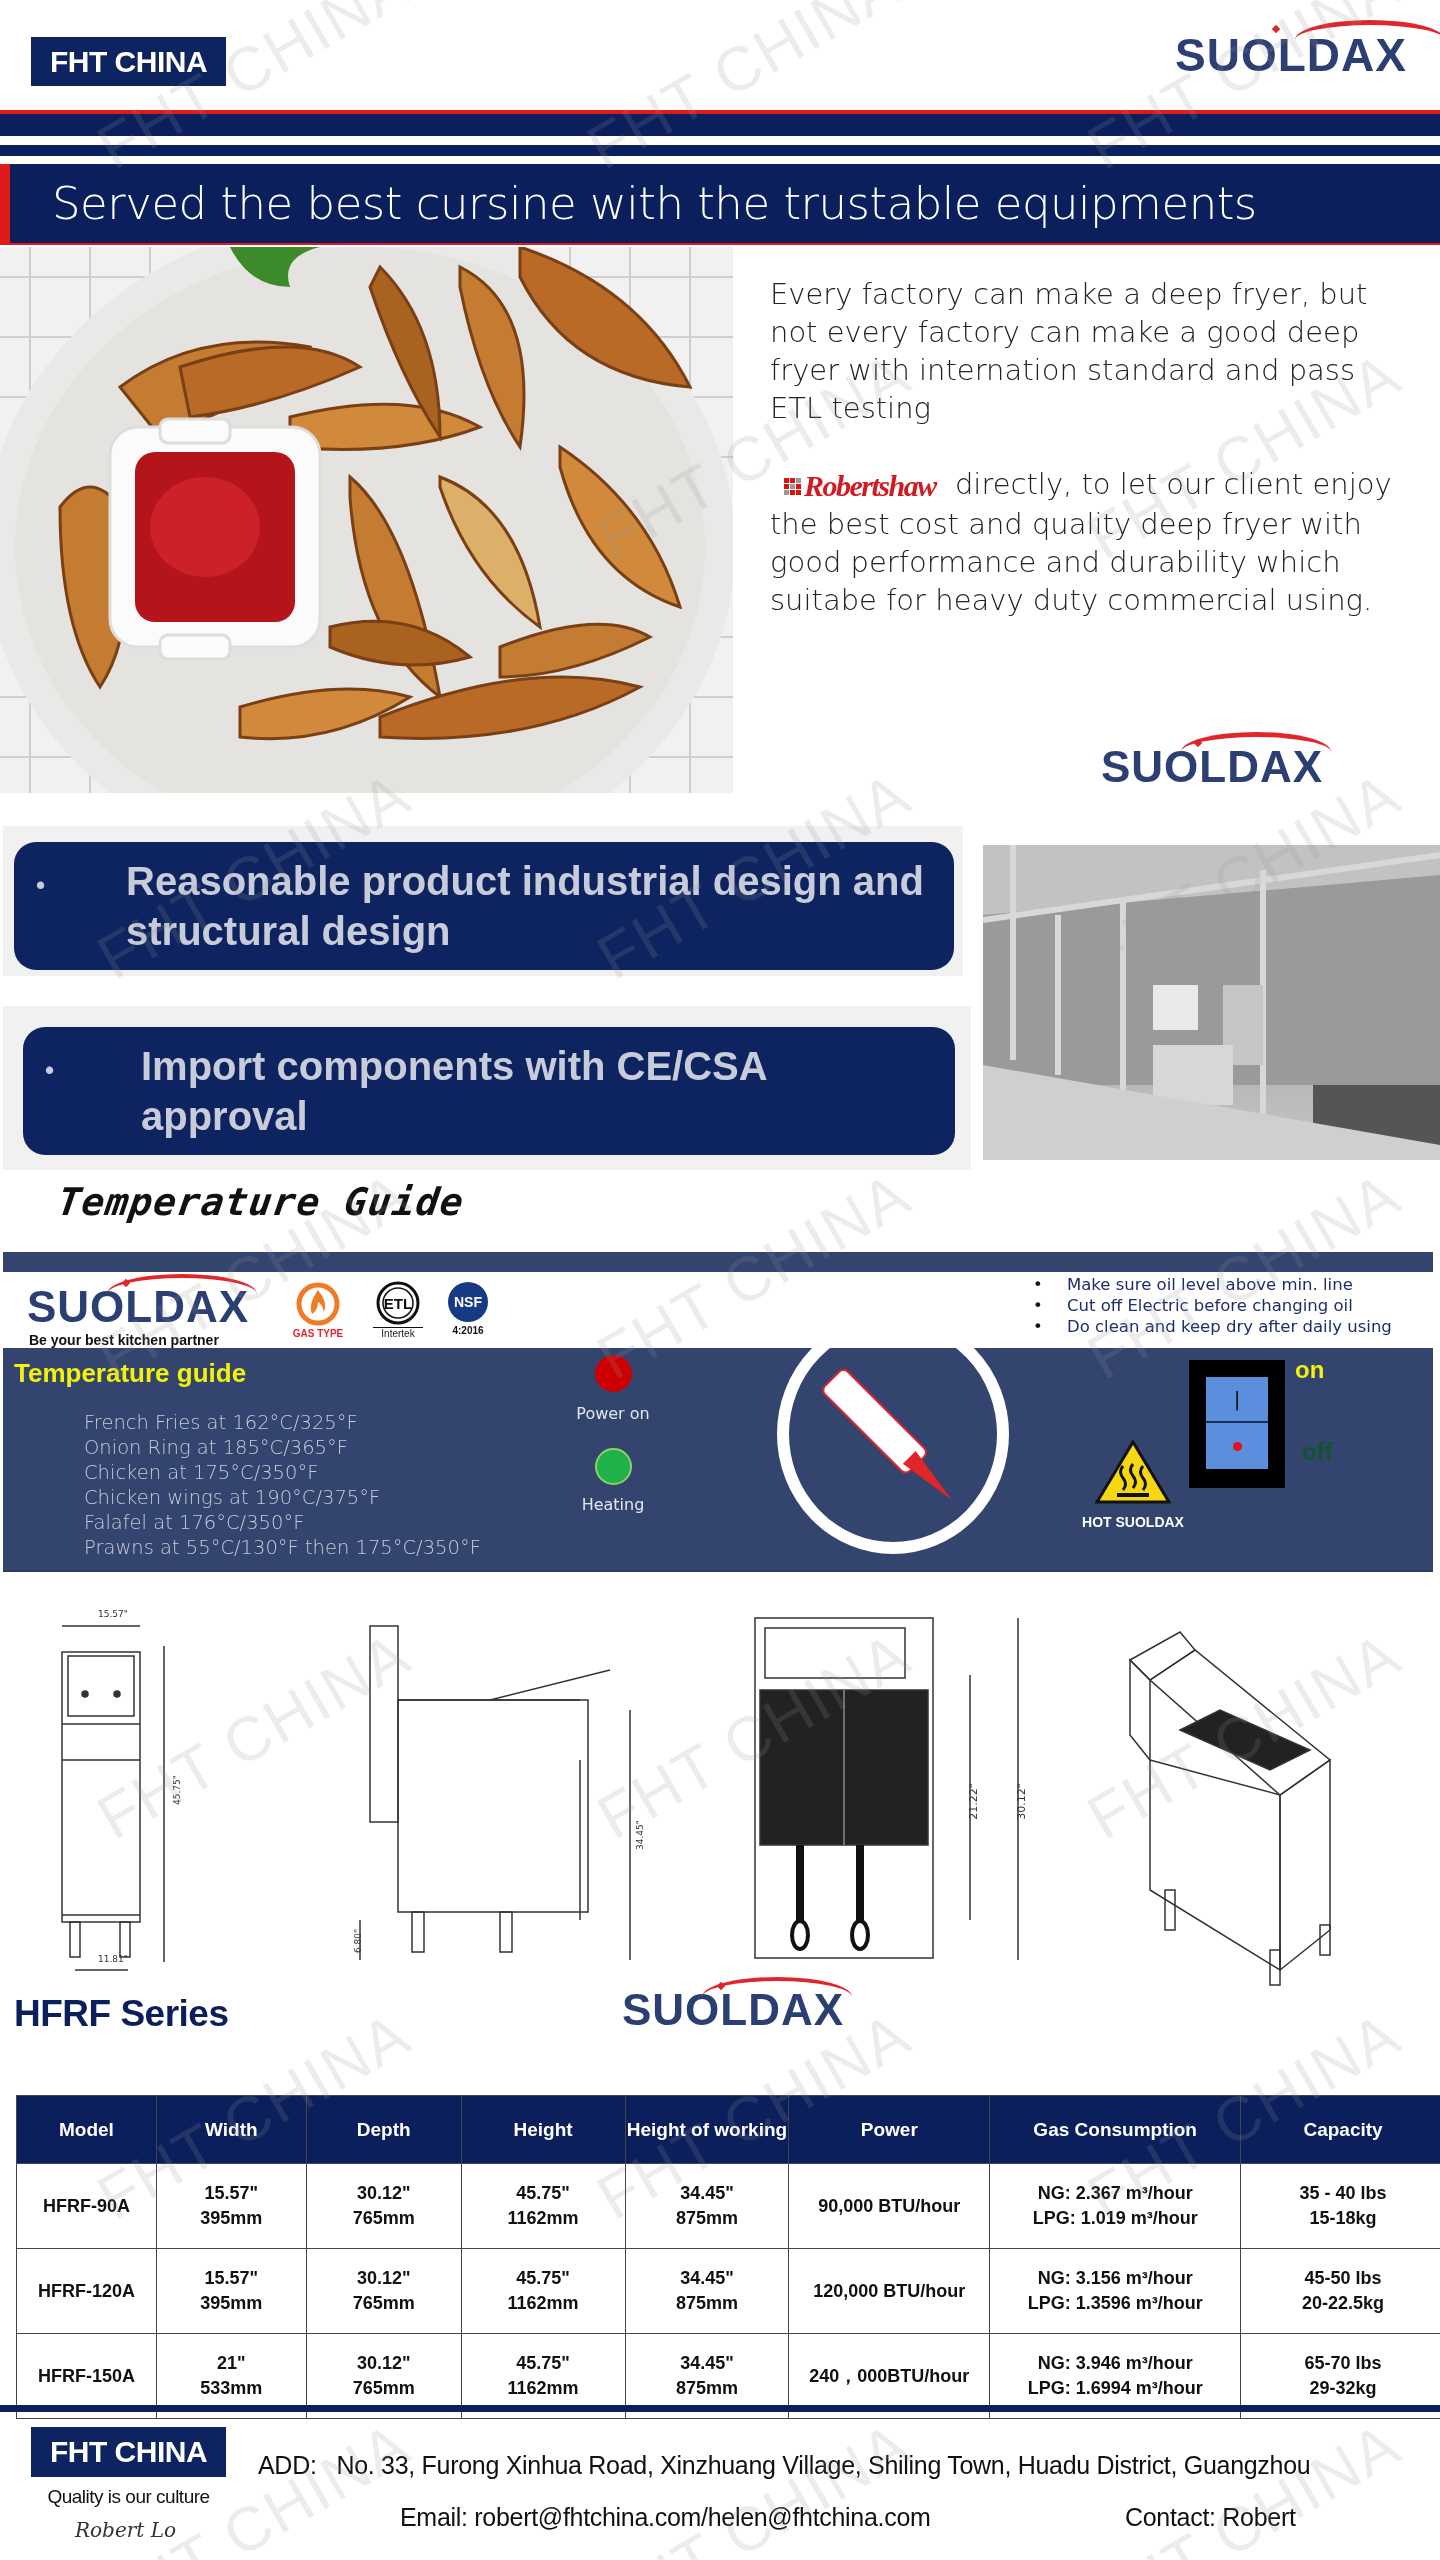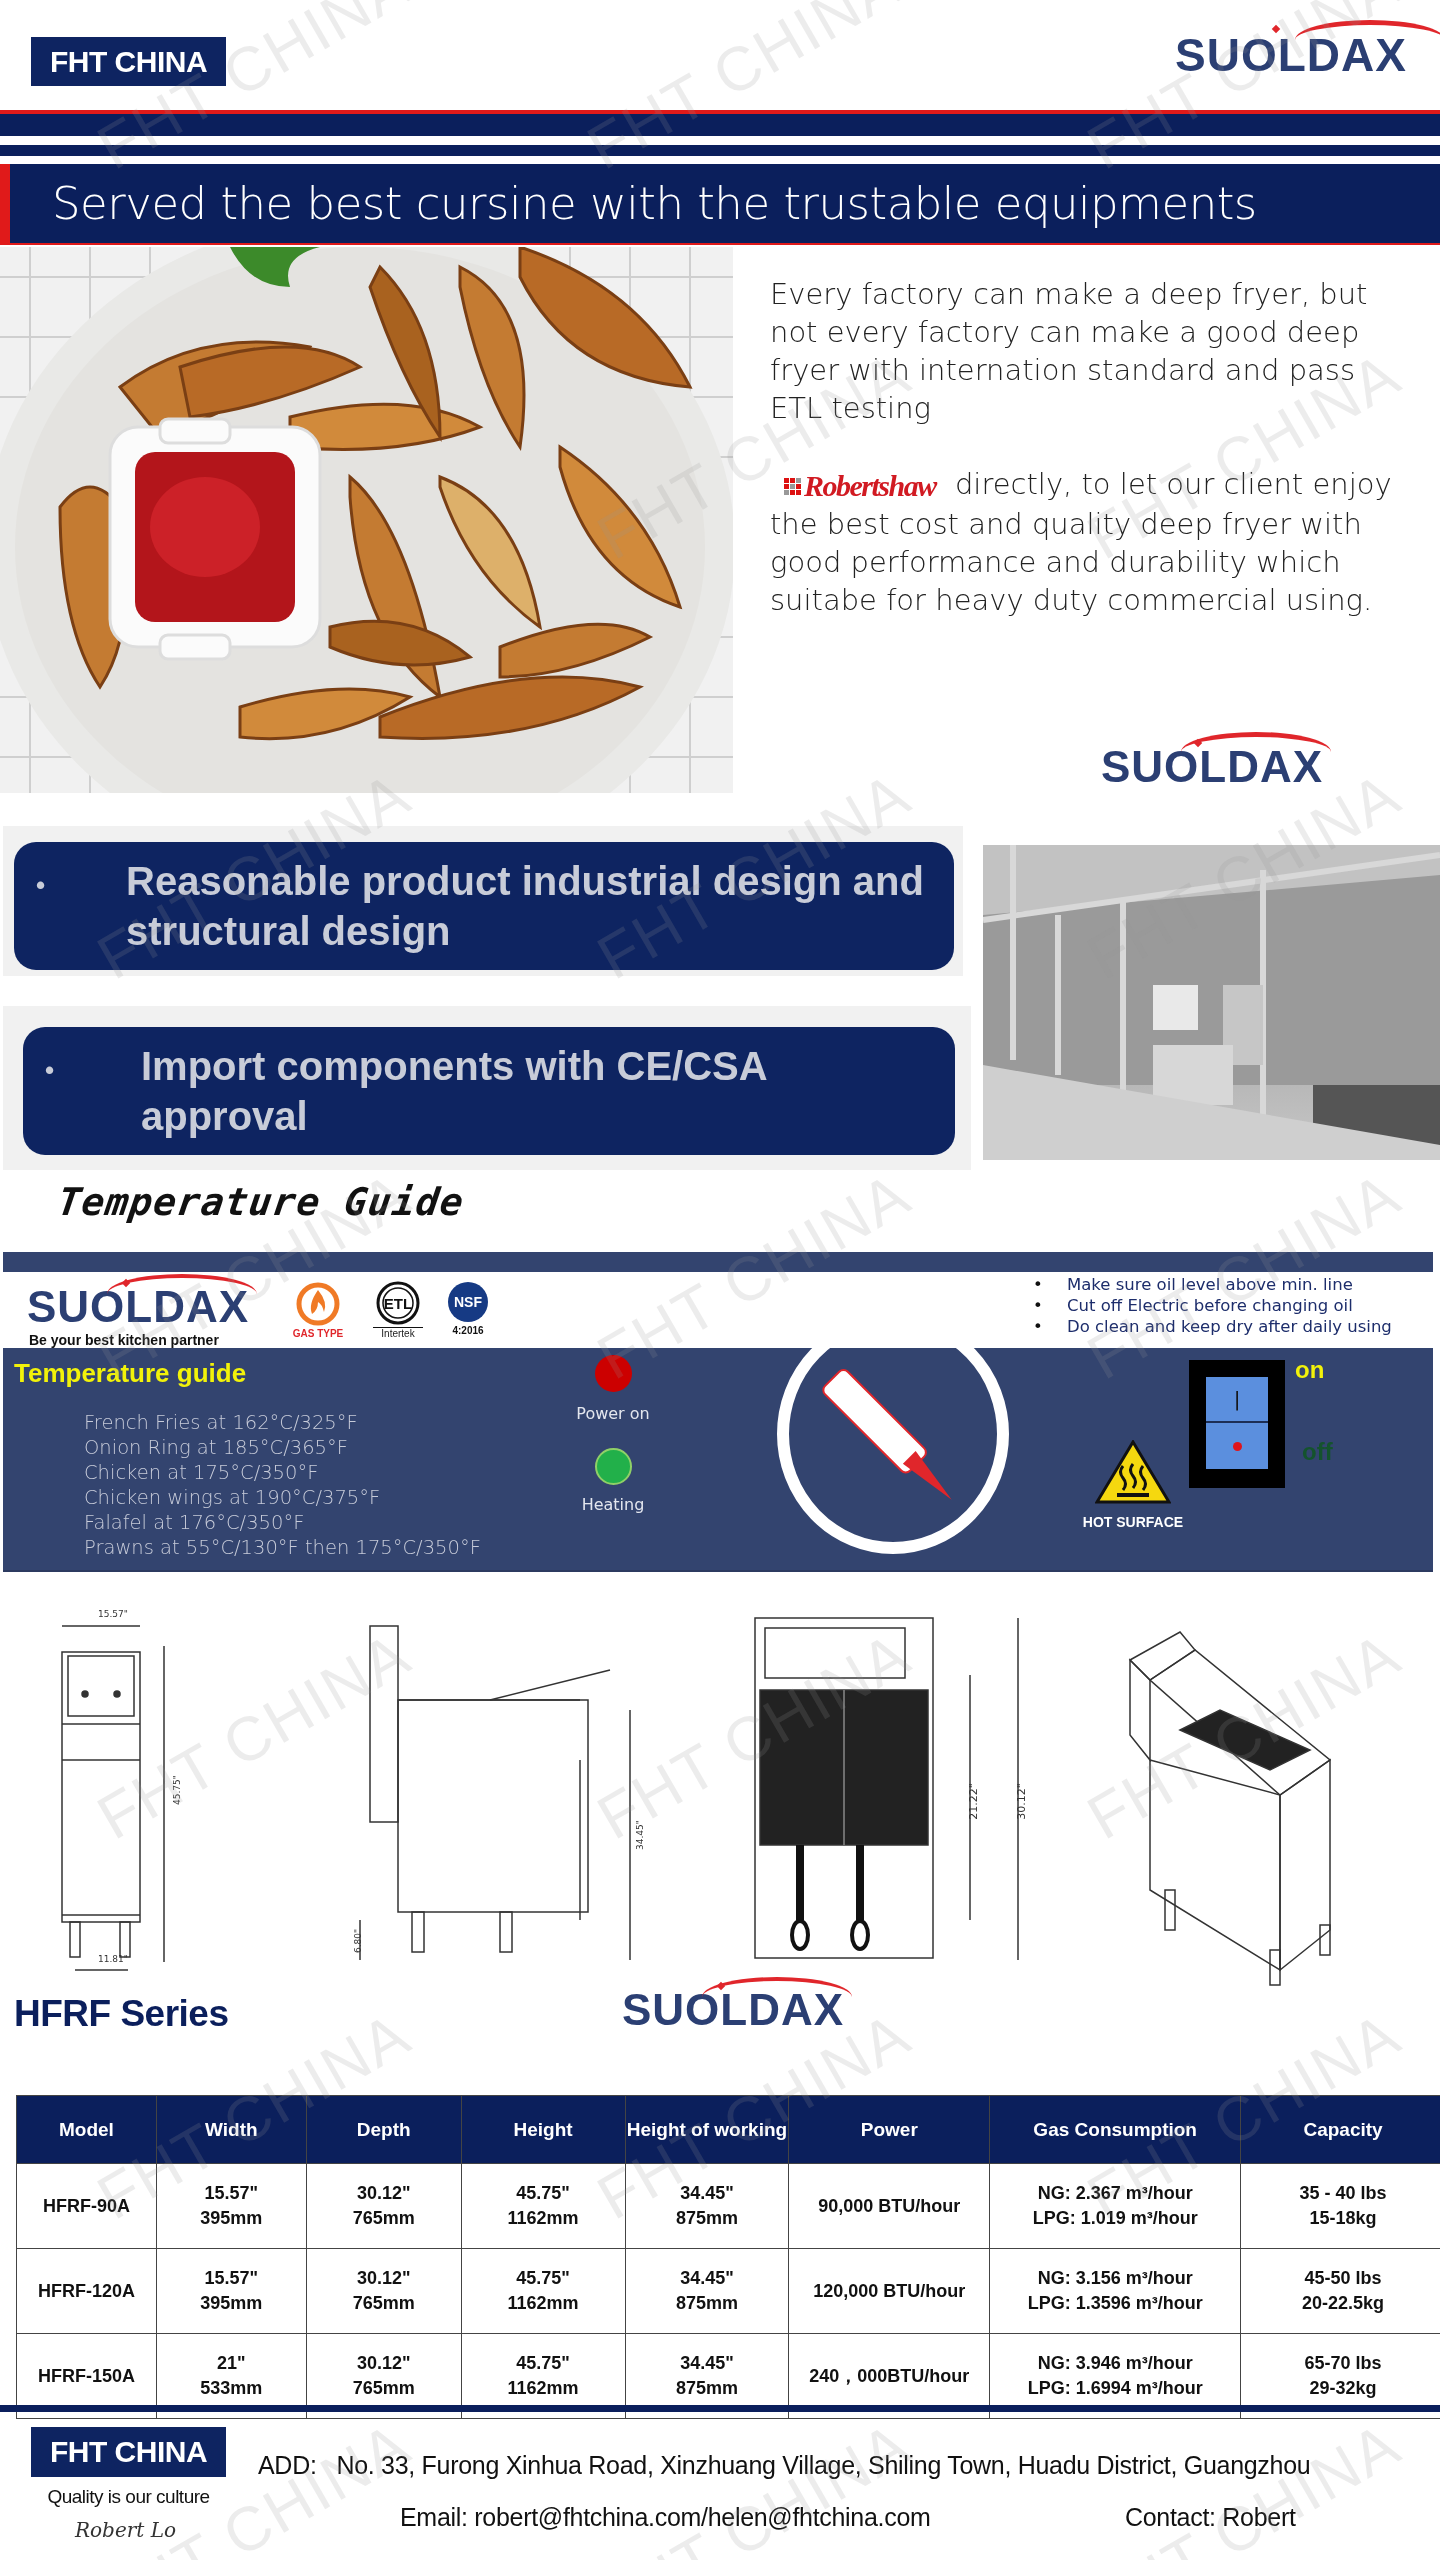--- a/index.html
+++ b/index.html
@@ -200,21 +200,21 @@
       </g>
     </svg>
   </div>
 
   <div class="abs" style="left:1070px;top:188px;width:120px;text-align:center;">
     <svg width="76" height="64" viewBox="0 0 76 64">
       <polygon points="38,2 74,62 2,62" fill="#f5d80f" stroke="#111" stroke-width="3"></polygon>
       <path d="M28 26 q-5 6 0 12 q5 6 0 12 M38 24 q-5 6 0 12 q5 6 0 12 M48 26 q-5 6 0 12 q5 6 0 12" stroke="#111" stroke-width="3" fill="none"></path>
       <rect x="22" y="53" width="32" height="4" fill="#111"></rect>
     </svg>
-    <div style="color:#fff;font-family:'Liberation Sans',sans-serif;font-weight:bold;font-size:14px;margin-top:6px;">HOT SURFACE</div>
+    <div style="color:#fff;font-family:'Liberation Sans',sans-serif;font-weight:bold;font-size:14px;margin-top:6px;">HOT SUOLDAX</div>
   </div>
 
   <div class="abs" style="left:1186px;top:108px;width:96px;height:128px;background:#000;padding:17px;">
     <div style="width:62px;height:46px;background:#5b8fde;border-bottom:2px solid #1c2e55;display:flex;align-items:center;justify-content:center;color:#111;font-size:20px;">|</div>
     <div style="width:62px;height:46px;background:#5b8fde;display:flex;align-items:center;justify-content:center;">
       <span style="width:9px;height:9px;border-radius:50%;background:#e0141a;"></span>
     </div>
   </div>
   <div class="abs" style="left:1292px;top:104px;color:#f2f20a;font-family:'Liberation Sans',sans-serif;font-weight:bold;font-size:24px;">on</div>
   <div class="abs" style="left:1299px;top:186px;color:#14532d;font-family:'Liberation Sans',sans-serif;font-weight:bold;font-size:24px;">off</div>

